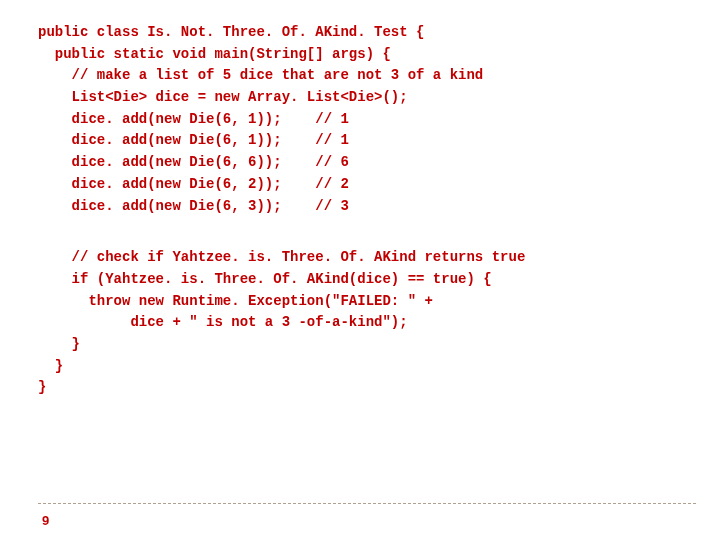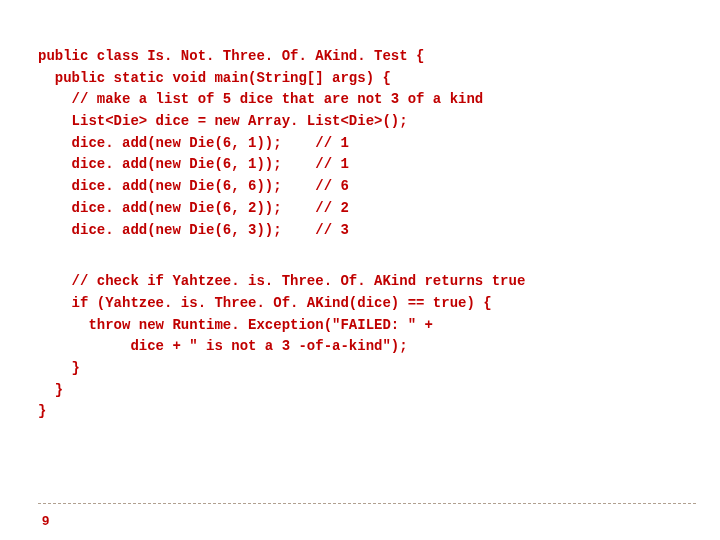--- a/index.html
+++ b/index.html
@@ -15,21 +15,20 @@
     position: relative;
     overflow: hidden;
   }
   .code-block {
     position: absolute;
     top: 22px;
     left: 38px;
     right: 30px;
     line-height: 1.55;
     white-space: pre;
-    margin-top: 24px;
   }
   .divider {
     position: absolute;
     bottom: 36px;
     left: 38px;
     right: 24px;
     border-top: 1px dashed #b0a090;
   }
   .page-num {
     position: absolute;

